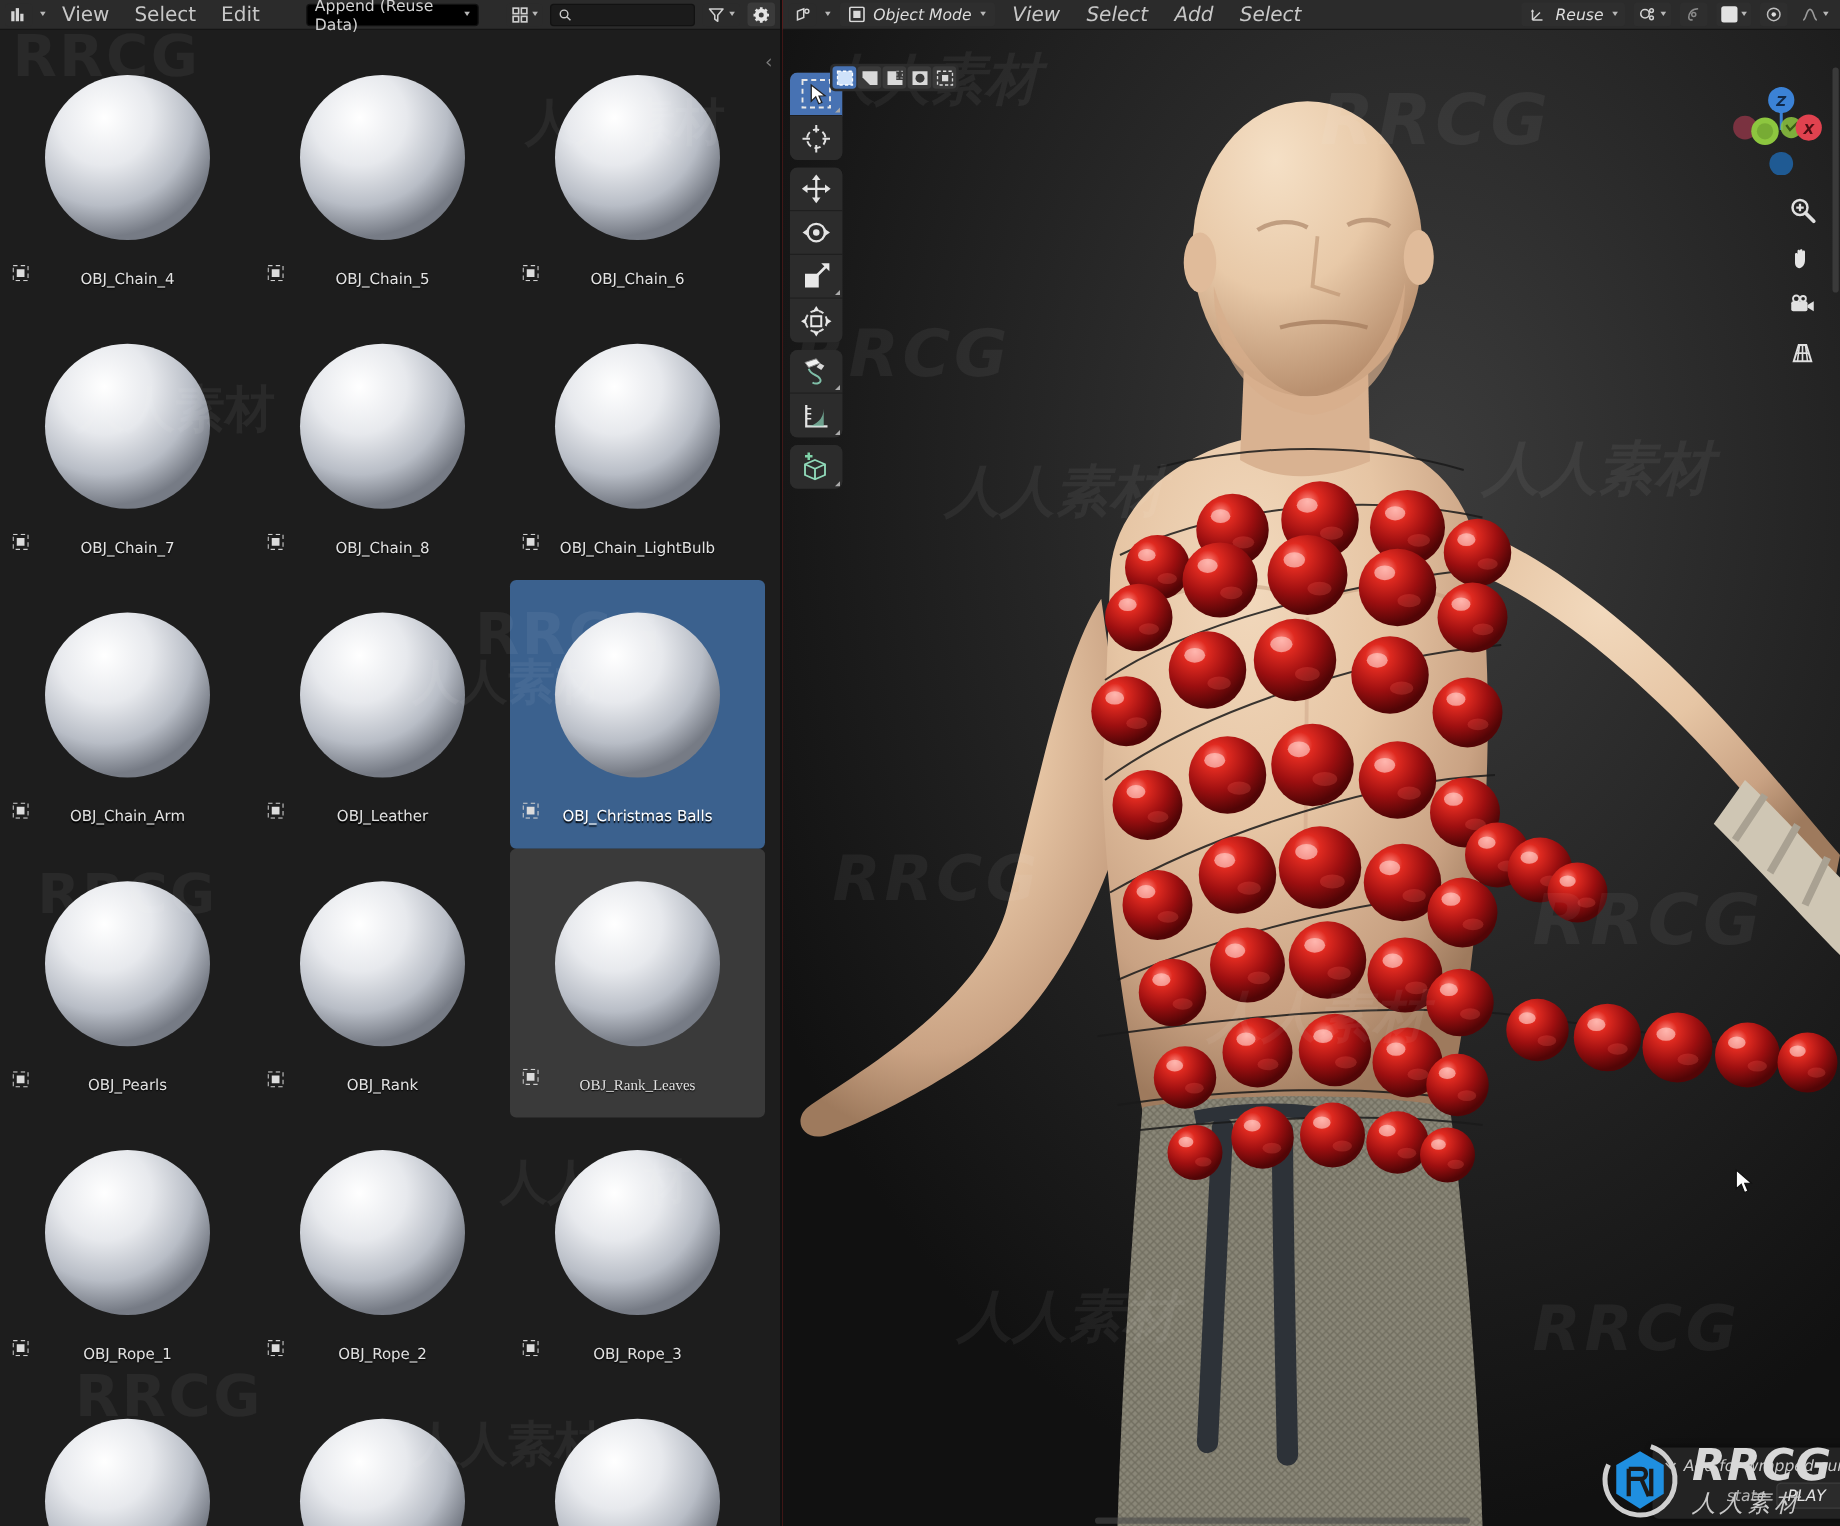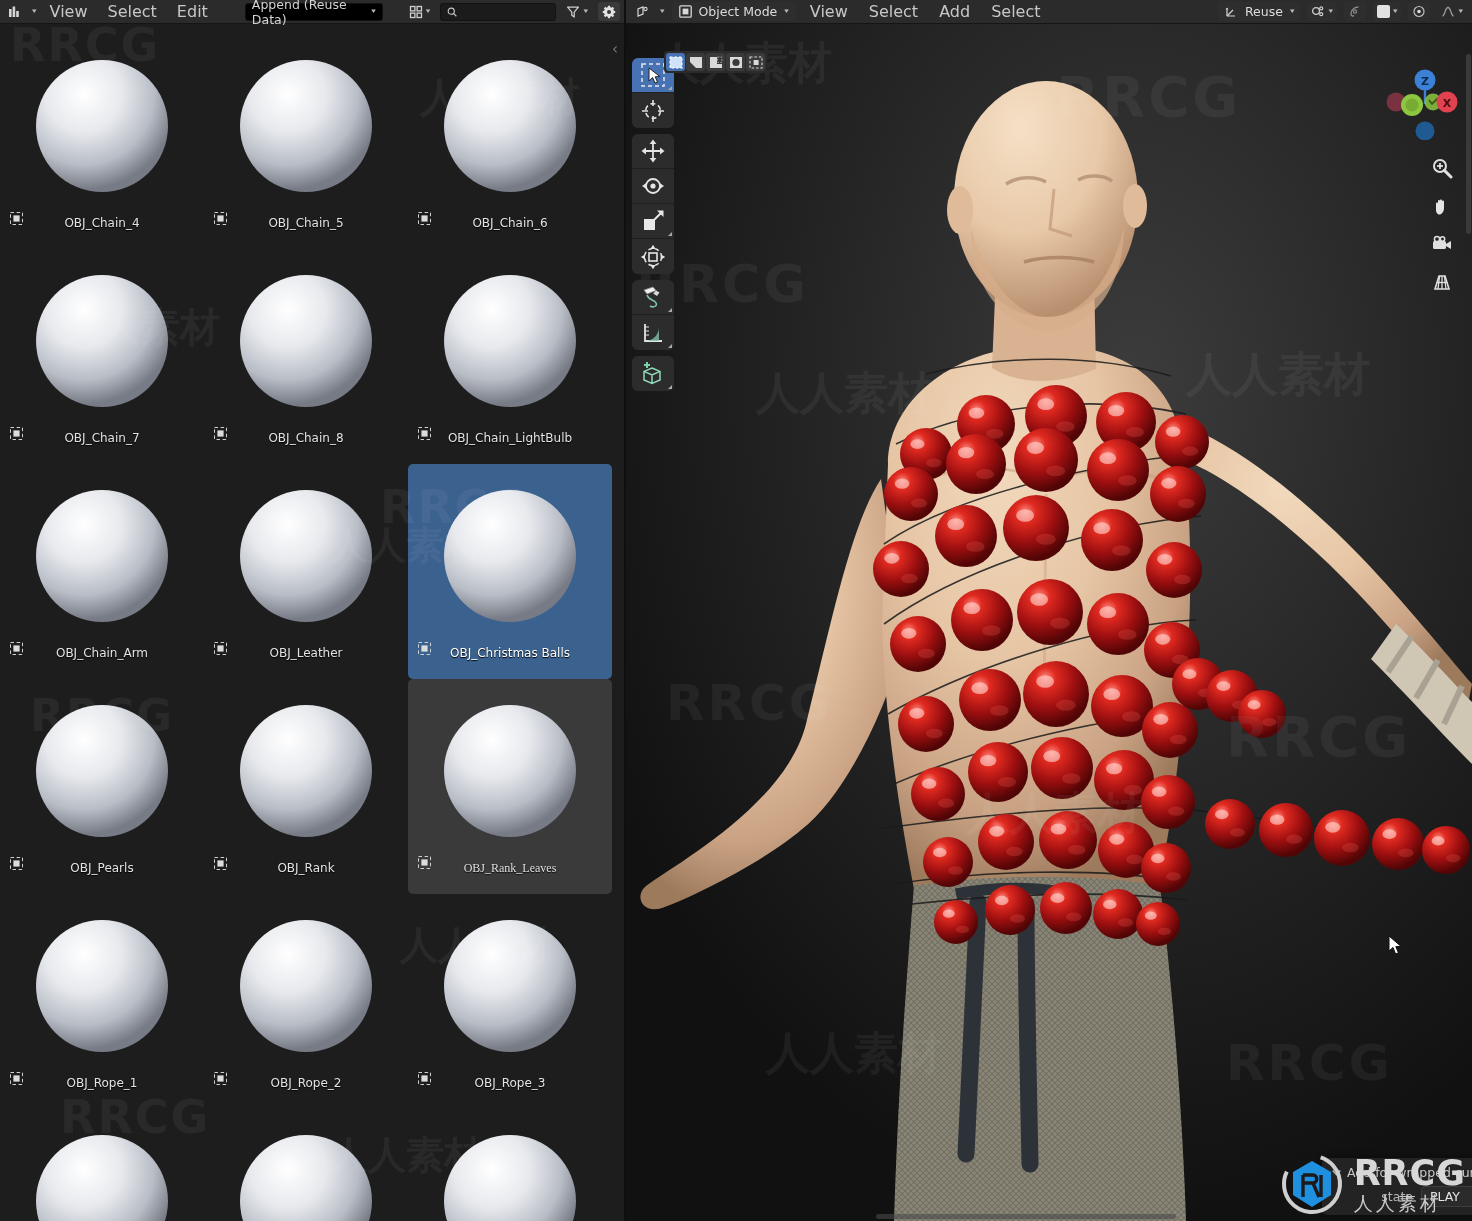--- a/index.html
+++ b/index.html
@@ -36,21 +36,21 @@
   .cell.selected { background:#3b618e; }
   .cell.active { background:#3a3a3a;font-family:Liberation Serif, serif; }
   .thumb { width:175px; height:175px; position:relative; }
   .cell-label { font-size:12px; color:#e2e2e2; margin-top:2px; text-shadow:0 1px 1px #000; }
   .cell.selected .cell-label{color:#ffffff;}
   .corner-mark { position:absolute; left:10px; bottom:26px; width:13px; height:13px; }
 
   .collapse-arrow{ position:absolute; left:612px; top:40px; color:#7a7a7a; font-size:15px; z-index:7;}
 
   
-  #viewport { position:relative; width:846px; height:1221px; background:#b91c1c; overflow:hidden; }
+  #viewport { position:relative; width:846px; height:1221px; background:#b91c1c; overflow:hidden;font-style:italic; }
   .vp-header { height:24px; background:#2b2b2b; display:flex; align-items:center; padding:0 5px;
      gap:7px; border-bottom:1px solid #151515; position:relative; z-index:6;}
   .vp-header .spacer{flex:1}
   .mode-sel { height:19px; background:#2e2e2e; border-radius:3px; display:flex; align-items:center;
      gap:7px; padding:0 7px; color:#dcdcdc; font-size:12.5px; }
   .orient-sel { height:19px; background:#2e2e2e; border-radius:3px; display:flex; align-items:center;
      gap:7px; padding:0 6px; color:#dcdcdc; font-size:12.5px; }
   .sq-btn { height:19px; min-width:21px; background:#2e2e2e; border-radius:3px; display:flex;
      align-items:center; justify-content:center; gap:3px; padding:0 4px;}
 

